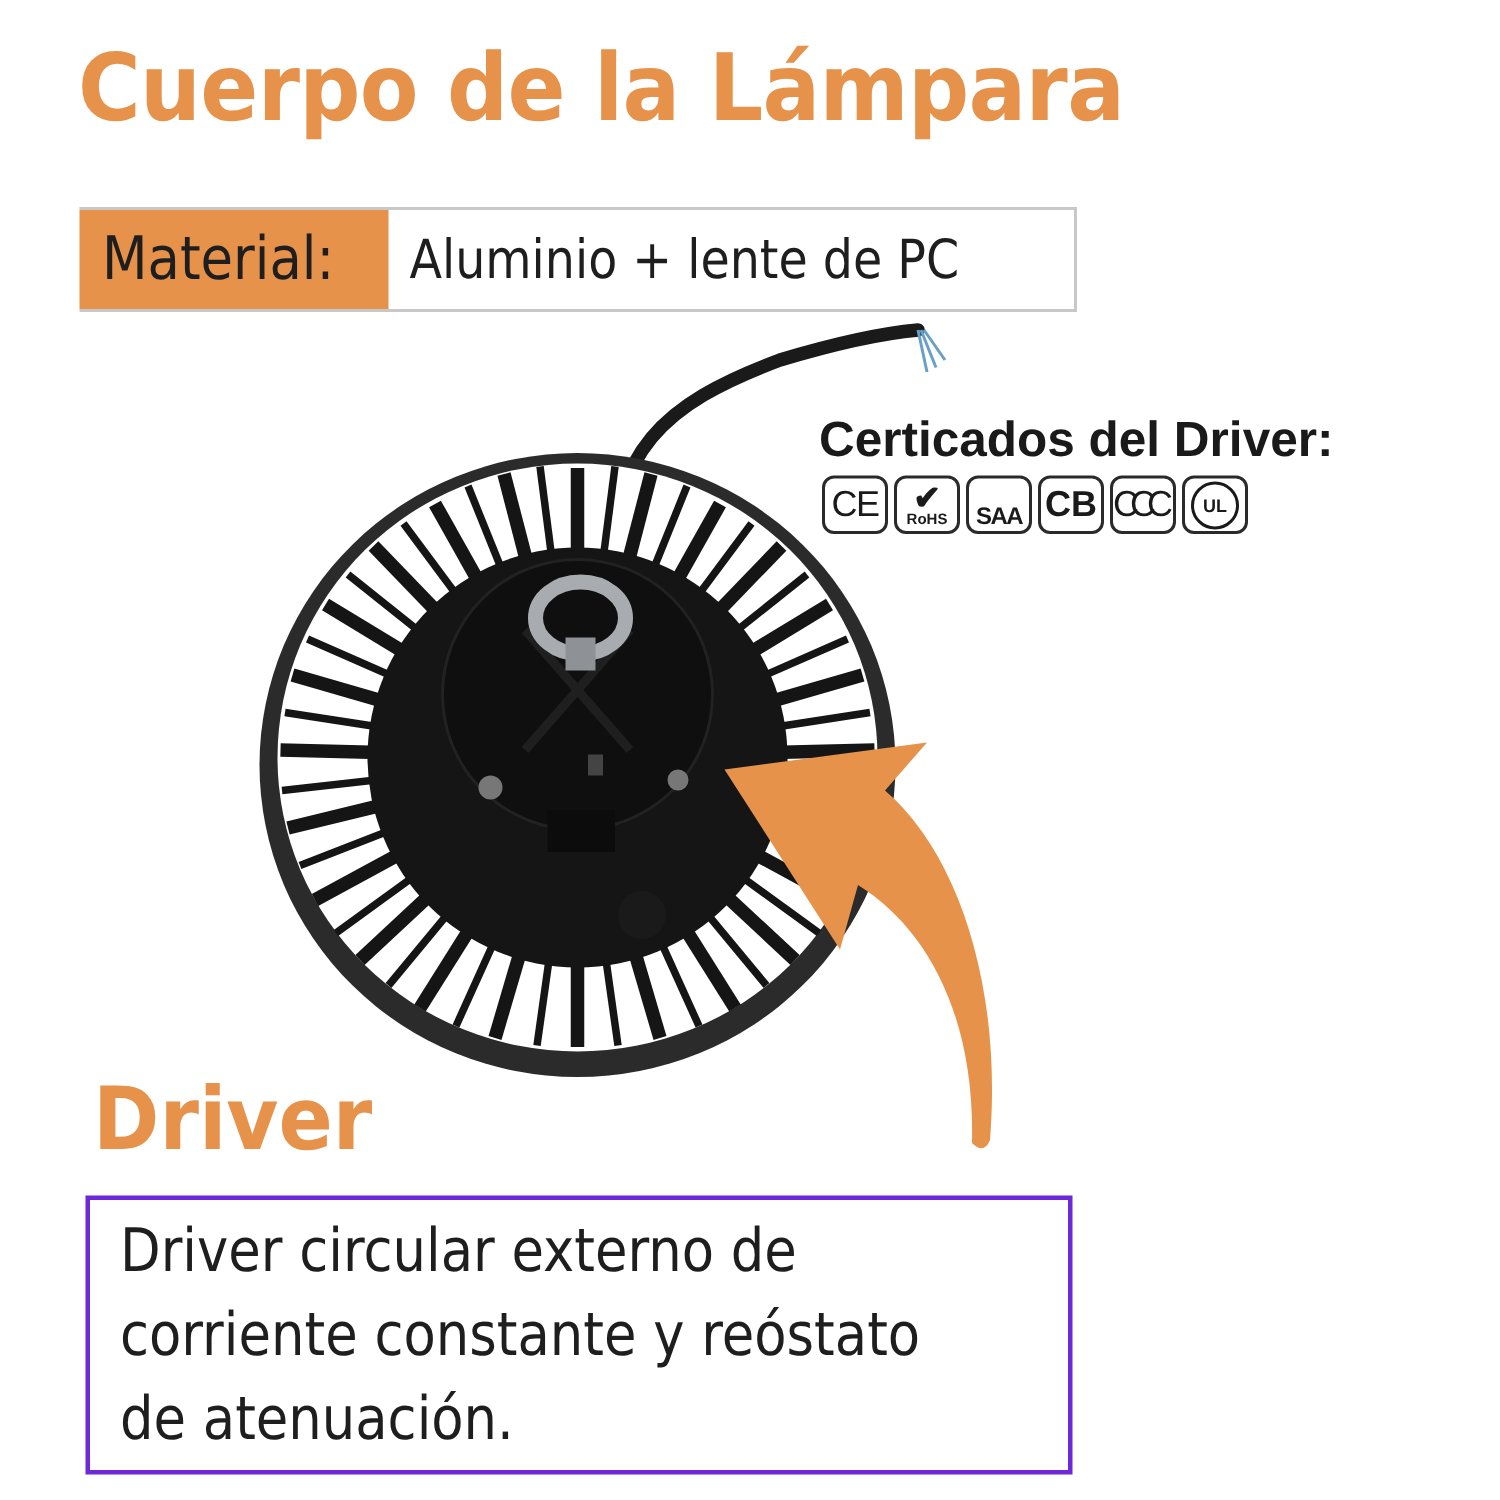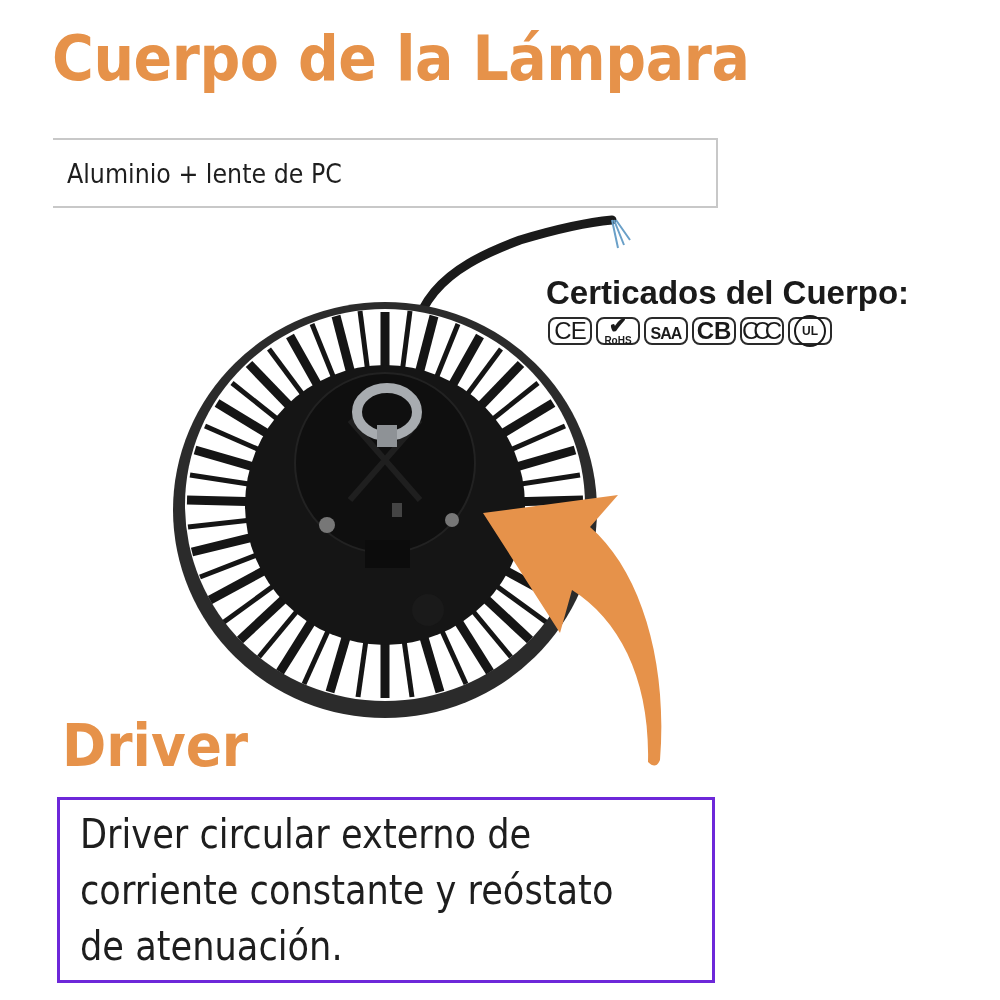--- a/index.html
+++ b/index.html
@@ -4,25 +4,25 @@
 <style>
   html, body { margin:0; padding:0; }
   body { width:1000px; height:1000px; background:#ffffff; position:relative; overflow:hidden;
          font-family:"Liberation Sans", sans-serif; }
   .abs { position:absolute; }
   .title { left:52px; top:22px; font-size:62px; font-weight:bold; color:#e6924a; letter-spacing:-0.5px;
            font-family:"DejaVu Sans", sans-serif; white-space:nowrap; transform:scaleX(0.92); transform-origin:left top; }
   .material-box { left:53px; top:138px; width:665px; height:70px; border:2px solid #c8c8c8; border-left:none; box-sizing:border-box; display:flex; background:#fff; }
   .material-label { background:#e6924a; width:206px; height:100%; display:flex; align-items:center; justify-content:center;
            font-size:40px; color:#1e1e1e; font-family:"DejaVu Sans", sans-serif; transform-origin:left; }
-  .material-value { display:flex; align-items:center; padding-left:14px; font-size:27px; color:#1e1e1e; font-family:"DejaVu Sans", sans-serif; white-space:nowrap; }
+  .material-value { display:flex; align-items:center; padding-left:14px; font-size:36px; color:#1e1e1e; font-family:"DejaVu Sans", sans-serif; white-space:nowrap; }
   .material-value span, .material-label span { display:inline-block; transform:scaleX(0.88); transform-origin:left center; }
   .cert-title { left:546px; top:274px; font-size:33px; font-weight:bold; color:#1a1a1a; white-space:nowrap; }
   .badges { left:548px; top:317px; display:flex; gap:4px; }
-  .badge { width:44px; height:28px; border:2px solid #2a2a2a; border-radius:8px; box-sizing:border-box; display:flex; align-items:center; justify-content:center;
+  .badge { width:44px; height:39px; border:2px solid #2a2a2a; border-radius:8px; box-sizing:border-box; display:flex; align-items:center; justify-content:center;
            font-weight:bold; color:#1a1a1a; background:#fff; font-family:"Liberation Sans", sans-serif; }
   .badge.ce { font-size:24px; font-weight:normal; letter-spacing:-1px; }
   .badge.rohs { flex-direction:column; font-size:10px; line-height:1; }
   .badge.rohs .check { font-size:22px; line-height:20px; }
   .badge.saa { font-size:16px; letter-spacing:-1px;align-items:flex-end; }
   .badge.cb { font-size:24px; }
   .badge.ccc { font-size:24px; font-weight:normal; letter-spacing:-6px; padding-right:6px; }
   .badge.ul .ring { width:32px; height:32px; border:2px solid #1a1a1a; border-radius:50%; display:flex; align-items:center; justify-content:center; font-size:12px; box-sizing:border-box; }
   .lamp { left:170px; top:210px; width:530px; height:570px; }
   .driver-title { left:62px; top:712px; font-size:58px; font-weight:bold; color:#e6924a; font-family:"DejaVu Sans", sans-serif;
@@ -31,20 +31,23 @@
            padding:6px 0 0 20px; }
   .desc-line { font-size:40px; line-height:56px; color:#1e1e1e; font-family:"DejaVu Sans", sans-serif; white-space:nowrap;
            transform:scaleX(0.88); transform-origin:left center; }
 </style>
 </head>
 <body>
 
 <div class="abs title">Cuerpo de la Lámpara</div>
 
 <div class="abs material-box">
+  <div class="material-label">
+      <span>Material:</span>
+    </div>
   <div class="material-value">
       <span>Aluminio + lente de PC</span>
     </div>
 </div>
 
 <svg class="abs lamp" viewBox="170 210 530 570" width="530" height="570">
   <defs>
     <radialGradient id="g" cx="50%" cy="50%" r="50%">
       <stop offset="0%" stop-color="#1c1c1c"></stop>
       <stop offset="100%" stop-color="#111"></stop>
@@ -121,21 +124,21 @@
   <circle cx="327" cy="525" r="8" fill="#777"></circle>
   <circle cx="452" cy="520" r="7" fill="#777"></circle>
 
   <circle cx="428" cy="610" r="16" fill="#1a1a1a"></circle>
 
   <rect x="392" y="503" width="10" height="14" fill="#444"></rect>
 
   <path d="M483 513 L618 495 L590 527 C 640 570, 668 660, 660 760 Q 656 770 648 762 C 650 680, 620 620, 572 590 L 560 633 Z" fill="#e6924a"></path>
 </svg>
 
-<div class="abs cert-title">Certicados del Cuerpo:</div>
+<div class="abs cert-title">Certicados del Driver:</div>
 <div class="abs badges">
   <div class="badge ce">
       <span>CE</span>
     </div>
   <div class="badge rohs">
     <span class="check">✔</span>
     <span>RoHS</span>
   </div>
   <div class="badge saa">
       <span>SAA</span>

